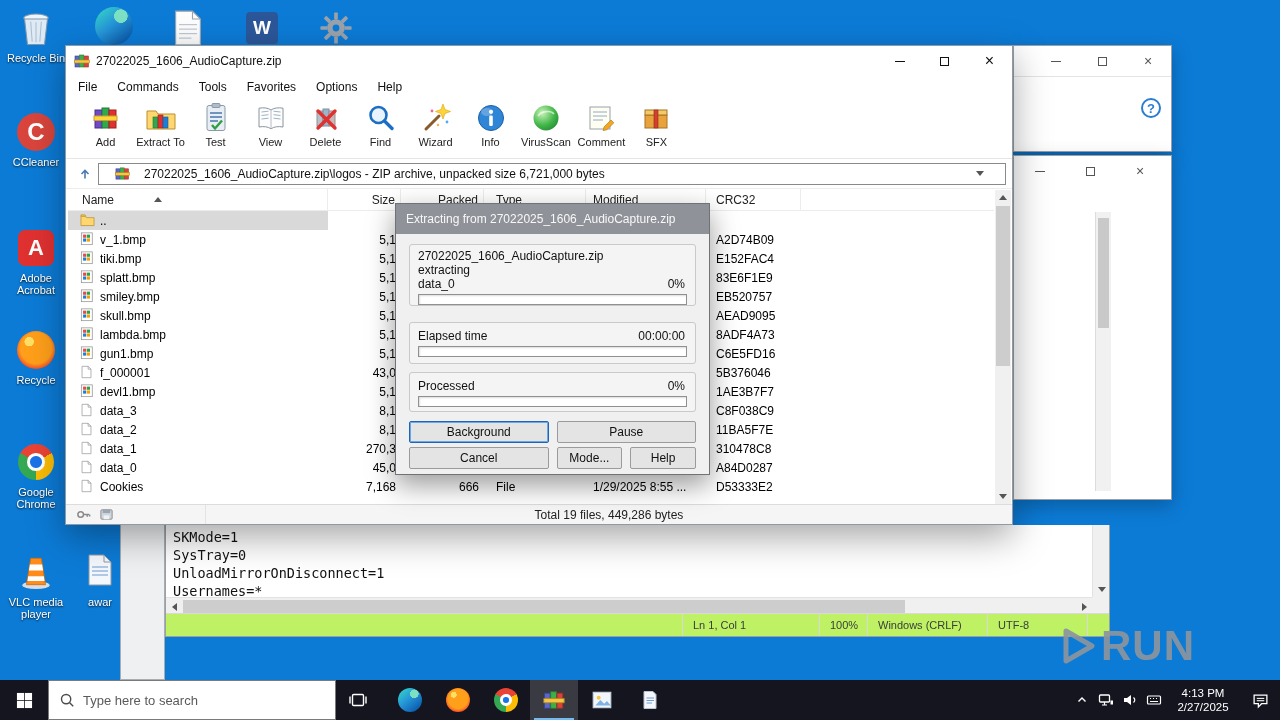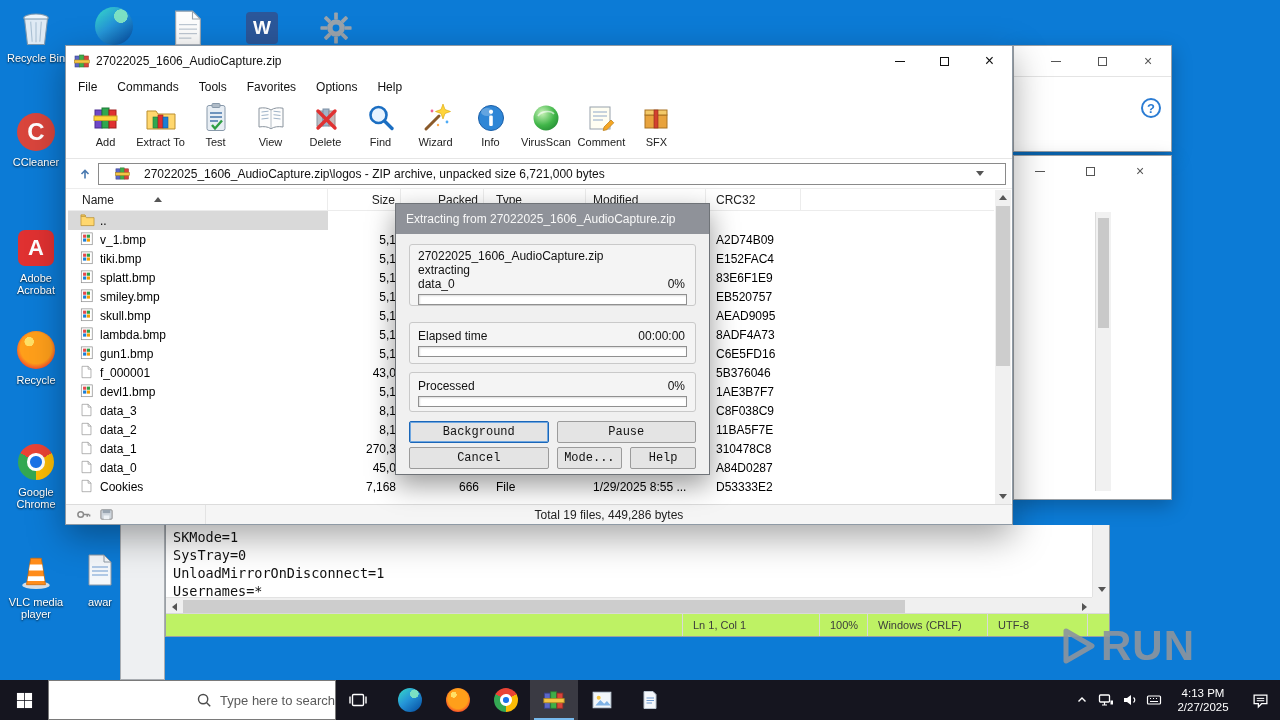--- a/index.html
+++ b/index.html
@@ -110,33 +110,33 @@
   .dlg-body { padding:10px 13px 0 13px; }
   .dlg-group { border:1px solid #c9c9c9; border-radius:3px; background:#f4f4f4; padding:4px 8px 6px 8px; }
   .g1 { height:62px; }
   .g2 { margin-top:16px; height:42px; }
   .g3 { margin-top:8px; height:40px; }
   .dl { font-size:12px; line-height:14px; color:#111; }
   .rowsplit { display:flex; justify-content:space-between; padding-right:2px; font-size:12px; line-height:14px; color:#111; }
   .kv { display:flex; justify-content:space-between; padding:2px 2px 0 0; color:#111; }
   .pbar { height:11px; margin-top:3px; background:#fff; border:1px solid #909090; box-shadow:inset 1px 1px 2px rgba(0,0,0,.14); }
   .dlg-btns { margin-top:9px; display:grid; grid-template-columns:1fr 1fr; gap:4px 8px; }
-  .dlg-btns button, .half button { height:22px; font-family:Liberation Mono, monospace; font-size:12px; color:#111; background:#e4e4e4; border:1px solid #9b9b9b; border-radius:2px; }
+  .dlg-btns button, .half button { height:22px; font-family:Liberation Sans, sans-serif; font-size:12px; color:#111; background:#e4e4e4; border:1px solid #9b9b9b; border-radius:2px; }
   .dlg-btns button.focused { border:1px solid #1a66b8; box-shadow:inset 0 0 0 1px #6ea6e0; }
   .half { display:flex; gap:8px; }
   .half button { flex:1; }
 
   
   #watermark { position:absolute; left:1055px; top:622px; display:flex; align-items:center; gap:2px; color:rgba(140,148,157,.92); font-weight:bold; font-size:42px; letter-spacing:1px; }
 
   
   #taskbar { position:absolute; left:0; bottom:0; width:1280px; height:40px; background:var(--taskbar,#15151f); display:flex; align-items:stretch; z-index:50; }
   .tb-btn { display:flex; align-items:center; justify-content:center; }
   #start-btn { width:48px; }
-  #search-box { width:288px; background:#fff; border:1px solid #7a7a7a; display:flex; align-items:center; padding-left:10px; gap:8px;justify-content:flex-end; }
+  #search-box { width:288px; background:#fff; border:1px solid #7a7a7a; display:flex; align-items:center; padding-left:10px; gap:8px; }
   #search-box .ph { font-size:13px; color:#5a5a5a; }
   #taskview-btn { width:44px; }
   .appbtn { width:48px; position:relative; }
   .appbtn.active { background:rgba(255,255,255,.16); }
   .appbtn.active::after { content:""; position:absolute; left:4px; right:4px; bottom:0; height:2px; background:#76b9ed; }
   .tray { margin-left:auto; display:flex; align-items:center; }
   .tray .titem { width:24px; height:40px; display:flex; align-items:center; justify-content:center; }
   .clock { width:74px; text-align:center; color:#fff; font-size:11.5px; line-height:14px; }
   .action-center { width:40px; height:40px; display:flex; align-items:center; justify-content:center; }
 

